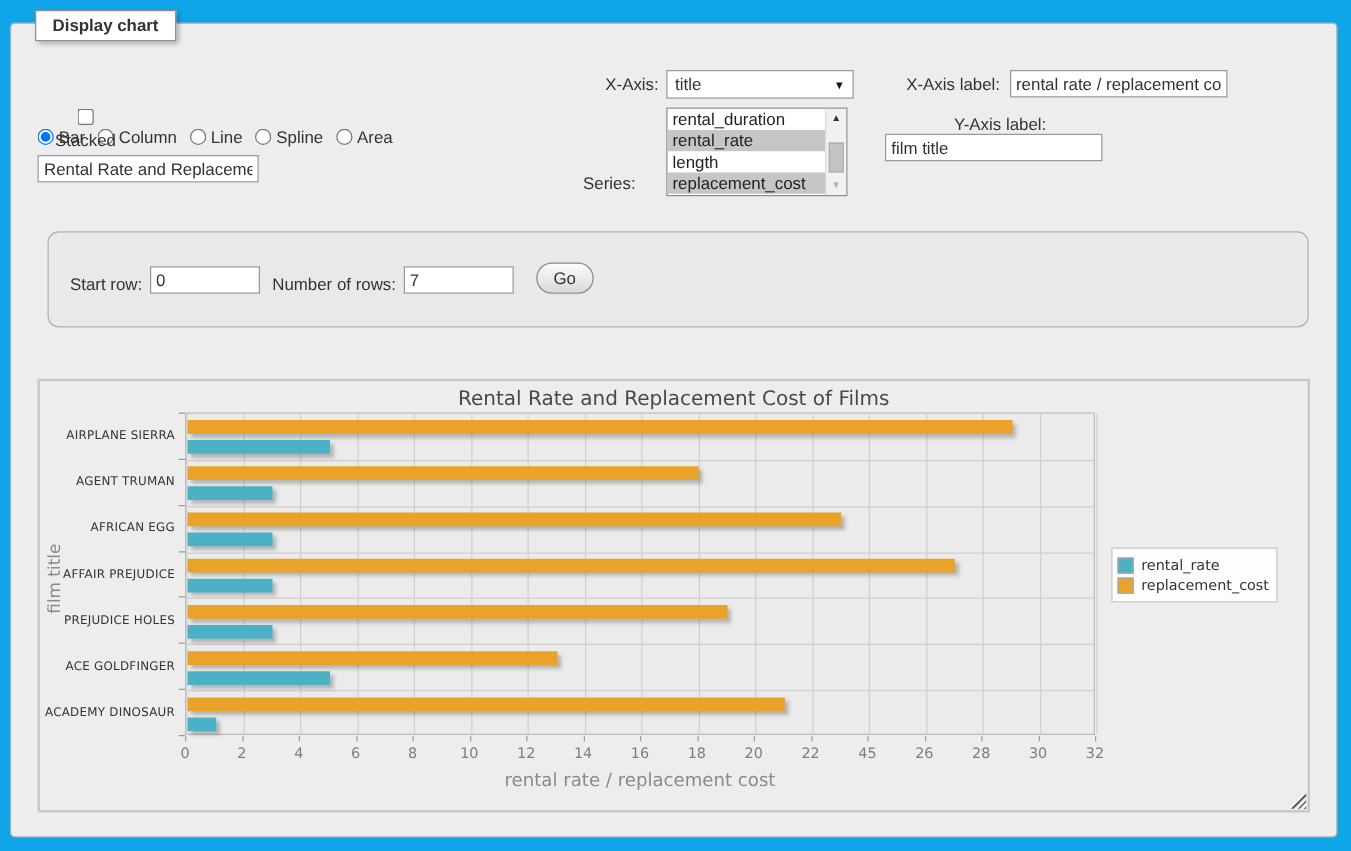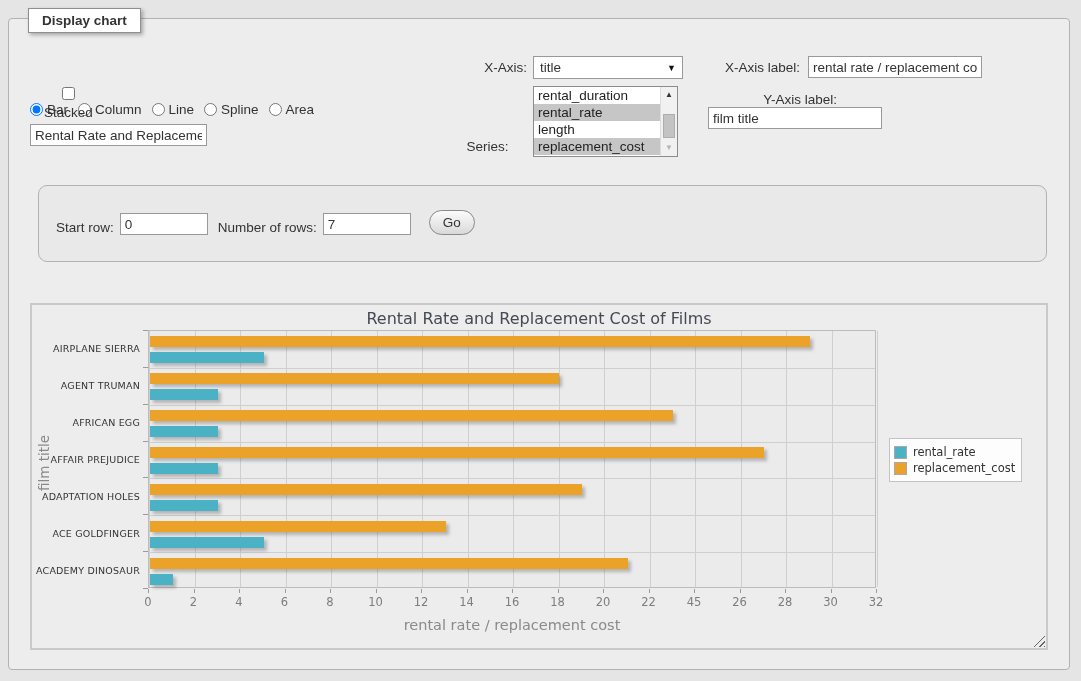--- a/index.html
+++ b/index.html
@@ -1,17 +1,17 @@
 <!DOCTYPE html>
 <html><head>
 <meta charset="utf-8">
 <style>
   * { margin:0; padding:0; box-sizing:border-box; }
   body { background:#fff; font-family:"Liberation Sans", sans-serif; }
-  .page { position:relative; width:1081px; height:681px; background:#e5e5e5; overflow:hidden; }
+  .page { position:relative; width:1081px; height:681px; background:#0ea5e9; overflow:hidden; }
 
   .panel { position:absolute; left:8px; top:18px; width:1062px; height:652px;
            background:#ededed; border:1px solid #b2b2b2; border-radius:4px; }
   .panel-legend { position:absolute; left:28px; top:8px; z-index:3; background:#fff;
            border:1px solid #8f8f8f; padding:4px 13px; font-weight:bold; font-size:13.5px;
            color:#333; box-shadow:2px 2px 4px rgba(0,0,0,0.3); }
 
   .ctl { position:absolute; font-size:13.5px; color:#333; }
   .radio-row { left:22px; top:36px; display:flex; align-items:center; gap:10px;margin-top:48px; }
   .radio-item { display:flex; align-items:center; gap:4px; }
@@ -252,21 +252,21 @@
         <div class="tick-mark-y" style="left: 111px; top: 98.7143px;"></div>
         <div class="tick-mark-y" style="left: 111px; top: 135.571px;"></div>
         <div class="tick-mark-y" style="left: 111px; top: 172.429px;"></div>
         <div class="tick-mark-y" style="left: 111px; top: 209.286px;"></div>
         <div class="tick-mark-y" style="left: 111px; top: 246.143px;"></div>
         <div class="tick-mark-y" style="left: 111px; top: 283px;"></div>
         <div class="cat-label" style="left: -2px; width: 110px; top: 38.4286px;">AIRPLANE SIERRA</div>
         <div class="cat-label" style="left: -2px; width: 110px; top: 75.2857px;">AGENT TRUMAN</div>
         <div class="cat-label" style="left: -2px; width: 110px; top: 112.143px;">AFRICAN EGG</div>
         <div class="cat-label" style="left: -2px; width: 110px; top: 149px;">AFFAIR PREJUDICE</div>
-        <div class="cat-label" style="left: -2px; width: 110px; top: 185.857px;">ADAPTATION HOLES</div>
+        <div class="cat-label" style="left: -2px; width: 110px; top: 185.857px;">PREJUDICE HOLES</div>
         <div class="cat-label" style="left: -2px; width: 110px; top: 222.714px;">ACE GOLDFINGER</div>
         <div class="cat-label" style="left: -2px; width: 110px; top: 259.571px;">ACADEMY DINOSAUR</div>
       </div>
     <div class="xaxis-title" style="left: 280px; width: 400px; top: 312px;">rental rate / replacement cost</div>
     <div class="yaxis-title" style="left: -20px; width: 64px; top: 146px;">film title</div>
     <div class="legend" style="left: 857px; top: 133px;">
         <div class="legend-row">
           <div class="legend-swatch" style="background: rgb(75, 178, 197);"></div>
           <div class="legend-text">rental_rate</div>
         </div>

